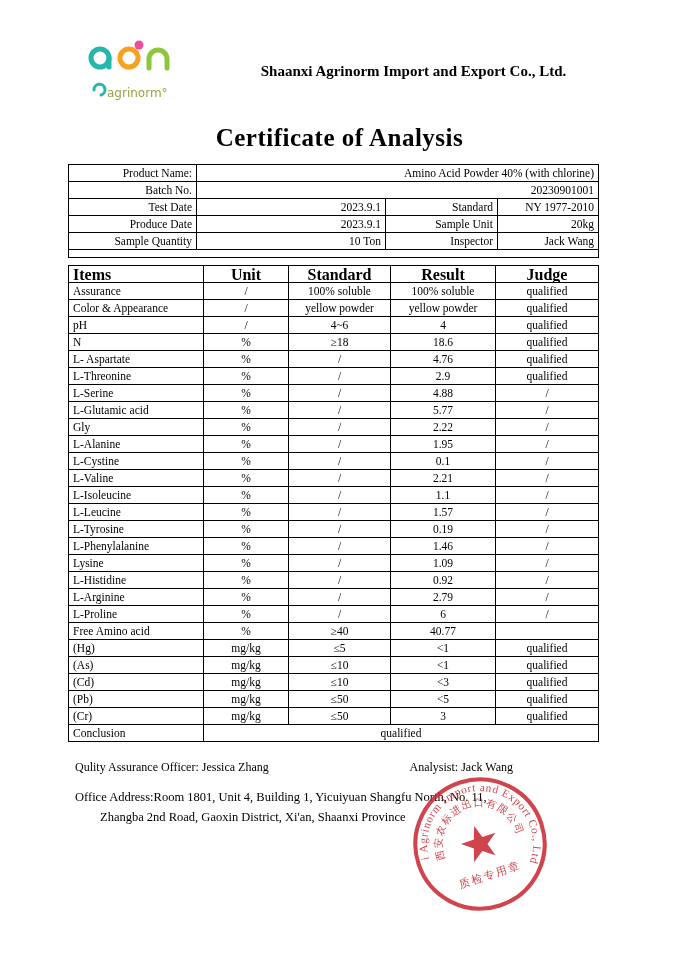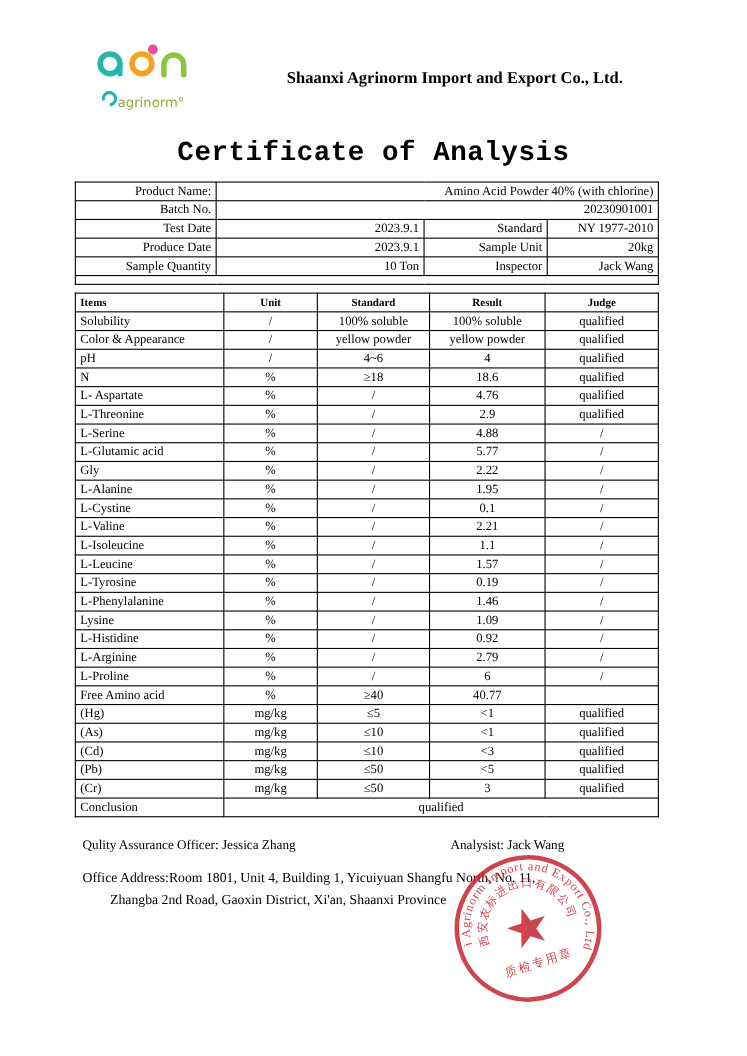--- a/index.html
+++ b/index.html
@@ -5,28 +5,28 @@
   * { margin:0; padding:0; box-sizing:border-box; }
   html,body { background:#ffffff; }
   .page {
     position:relative; width:679px; height:960px; margin:0 auto;
     background:#ffffff; color:#000;
     font-family:"Liberation Serif", serif; overflow:hidden;
   }
   .header { display:flex; align-items:center; padding:40px 40px 0 86px; }
   .logo { flex:0 0 auto; }
   .company { flex:1; text-align:center; font-weight:bold; font-size:15px; padding-left:10px; }
-  .title { text-align:center; font-size:25px; font-weight:bold; margin-top:22px; letter-spacing:0.5px;font-family:Liberation Mono, monospace; }
+  .title { text-align:center; font-size:25px; font-weight:bold; margin-top:22px; letter-spacing:0.5px; }
   .content { margin:12px 0 0 68px; width:530px; }
   table { border-collapse:collapse; width:530px; table-layout:fixed; }
   td, th { border:1px solid #000; padding:1px 4px; height:17px; font-size:11.5px; line-height:13px; overflow:hidden; white-space:nowrap; }
   .info-table td { text-align:right; }
   tr.spacer td { height:8px; padding:0; }
   .main-table { margin-top:7px; }
-  .main-table th { text-align:center; font-weight:bold; font-size:10px; }
+  .main-table th { text-align:center; font-weight:bold; font-size:16px; }
   .main-table th:first-child { text-align:left; }
   .main-table td { text-align:center; }
   .main-table td:first-child { text-align:left; }
   .main-table td.center { text-align:center; }
   .sig-row { display:flex; justify-content:space-between; width:445px; margin-top:18px; padding-left:7px; font-size:12px;gap:24px; }
   .address { margin-top:12px; padding-left:7px; font-size:12.5px; line-height:20px; }
   .address .indent { padding-left:25px; }
   .stamp {
     position:absolute; left:412px; top:776px; width:136px; height:136px;
     color:#c8242f; opacity:0.85; transform:rotate(-18deg);
@@ -112,21 +112,21 @@
           <tr>
             <th>Items</th>
             <th>Unit</th>
             <th>Standard</th>
             <th>Result</th>
             <th>Judge</th>
           </tr>
         </thead>
       <tbody>
           <tr>
-            <td>Solubility</td>
+            <td>Assurance</td>
             <td>/</td>
             <td>100% soluble</td>
             <td>100% soluble</td>
             <td>qualified</td>
           </tr>
           <tr>
             <td>Color &amp; Appearance</td>
             <td>/</td>
             <td>yellow powder</td>
             <td>yellow powder</td>

